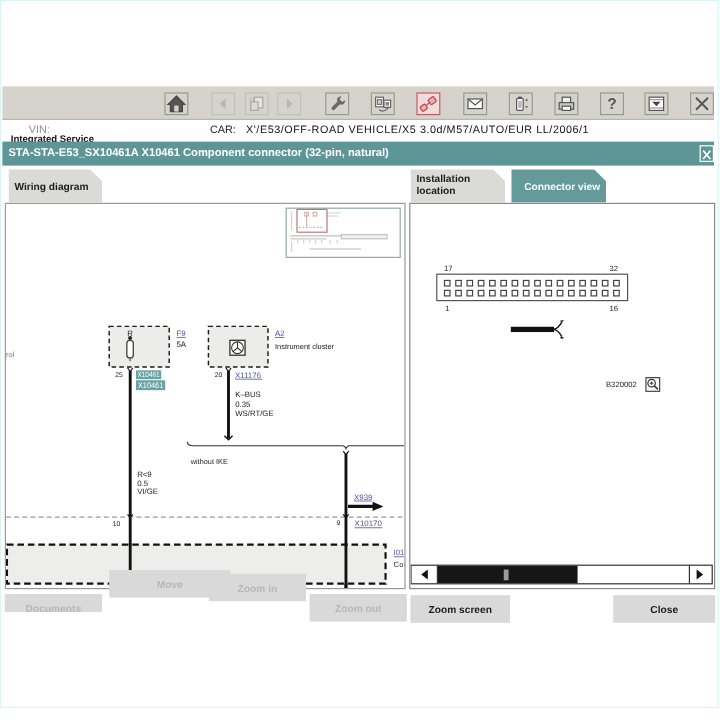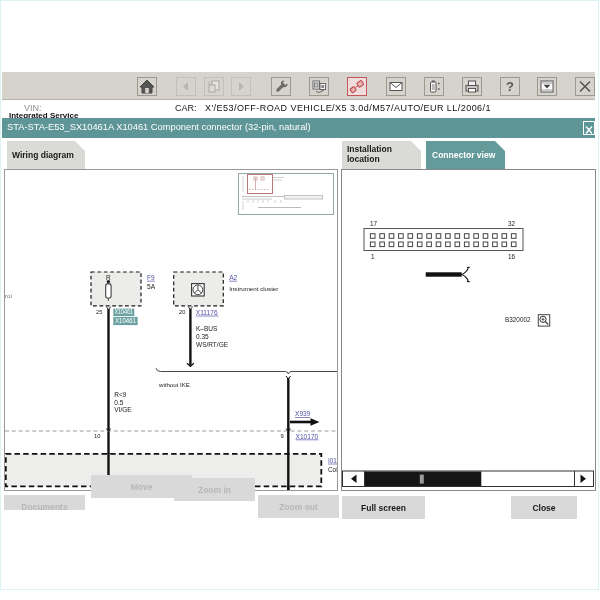--- a/index.html
+++ b/index.html
@@ -121,36 +121,36 @@
     </svg>
 </div>
 
 <div class="abs" style="left:24px;top:103px;font-size:9px;color:#909090;">VIN:</div>
 
 <div class="abs" style="left:175px;top:103px;font-size:9px;color:#222;">CAR:</div>
 <div class="abs" style="left:205px;top:103px;font-size:9px;color:#111;letter-spacing:0.45px;">X'/E53/OFF-ROAD VEHICLE/X5 3.0d/M57/AUTO/EUR LL/2006/1</div>
 
 <div class="abs" style="left:2px;top:118px;width:593px;height:20px;background:#5e9597;"></div>
 
-<div class="abs" style="left:7px;top:122px;font-size:9.3px;font-weight:normal;color:#fff;letter-spacing:0px;">STA-STA-E53_SX10461A X10461 Component connector (32-pin, natural)</div>
+<div class="abs" style="left:7px;top:122px;font-size:9.3px;font-weight:bold;color:#fff;letter-spacing:0px;">STA-STA-E53_SX10461A X10461 Component connector (32-pin, natural)</div>
 
 <div class="abs" style="left:583px;top:121px;width:10px;height:12px;border:1px solid #fff;">
 <svg width="10" height="12" viewBox="0 0 10 12">
       <path d="M2 2.5 L8 9.5 M8 2.5 L2 9.5" stroke="#fff" stroke-width="1.4"></path>
     </svg>
 </div>
 
 <div class="abs tabgrey" style="left:7px;top:141px;width:78px;height:28px;font-size:8.5px;
  clip-path:polygon(0 0, 68px 0, 100% 10px, 100% 100%, 0 100%);padding:9px 0 0 5px;box-sizing:border-box;">Wiring diagram</div>
 
 <div class="abs tabgrey" style="left:342px;top:141px;width:79px;height:28px;font-size:8.5px;line-height:10px;
  clip-path:polygon(0 0, 69px 0, 100% 10px, 100% 100%, 0 100%);padding:3px 0 0 5px;box-sizing:border-box;">Installation<br>location</div>
 
 <div class="abs" style="left:426px;top:141px;width:79px;height:28px;background:#659a9b;color:#fff;font-weight:bold;font-size:8.5px;
- clip-path:polygon(0 0, 69px 0, 100% 10px, 100% 100%, 0 100%);padding:9px 0 0 6px;box-sizing:border-box;">Connector view</div>
+ clip-path:polygon(0 0, 69px 0, 100% 10px, 100% 100%, 0 100%);padding:9px 0 0 6px;box-sizing:border-box;text-align:center;">Connector view</div>
 
 <div class="abs" style="left:4px;top:169px;width:334px;height:322px;border:1px solid #999;box-sizing:border-box;background:#fff;overflow:hidden;">
 <svg width="332" height="320" viewBox="0 0 332 320" style="position:absolute;left:0;top:0;">
 
   <g>
     <rect x="233.5" y="3.5" width="95" height="41" fill="#fff" stroke="#93a8a8"></rect>
     <line x1="237" y1="26.5" x2="290" y2="26.5" stroke="#c0c0c0"></line>
     <line x1="237" y1="29" x2="267" y2="29" stroke="#c9c9c9"></line>
     <rect x="279.5" y="25.5" width="38" height="3.5" fill="#f2f2f2" stroke="#c2c2c2"></rect>
     <line x1="267" y1="7.5" x2="279" y2="7.5" stroke="#cfcfcf"></line>
@@ -370,15 +370,15 @@
 </div>
 
 <div class="bbtn" style="left:4px;top:495px;width:81px;height:15px;color:#b7b7b7;padding-top:7px;">Documents</div>
 
 <div class="bbtn" style="left:91px;top:475px;width:101px;height:23px;color:#b7b7b7;padding-top:7px;">Move</div>
 
 <div class="bbtn" style="left:174px;top:478px;width:81px;height:23px;color:#b7b7b7;padding-top:7px;">Zoom in</div>
 
 <div class="bbtn" style="left:258px;top:495px;width:81px;height:23px;color:#b7b7b7;padding-top:7px;">Zoom out</div>
 
-<div class="bbtn" style="left:342px;top:496px;width:83px;height:23px;color:#1a1a1a;padding-top:7px;">Full screen</div>
-
-<div class="bbtn" style="left:511px;top:496px;width:66px;height:23px;color:#1a1a1a;padding-top:7px;">Close</div>
+<div class="bbtn" style="left:342px;top:496px;width:83px;height:23px;color:#1a1a1a;padding-top:7px;">Zoom screen</div>
+
+<div class="bbtn" style="left:511px;top:496px;width:85px;height:23px;color:#1a1a1a;padding-top:7px;">Close</div>
 
 </body></html>

